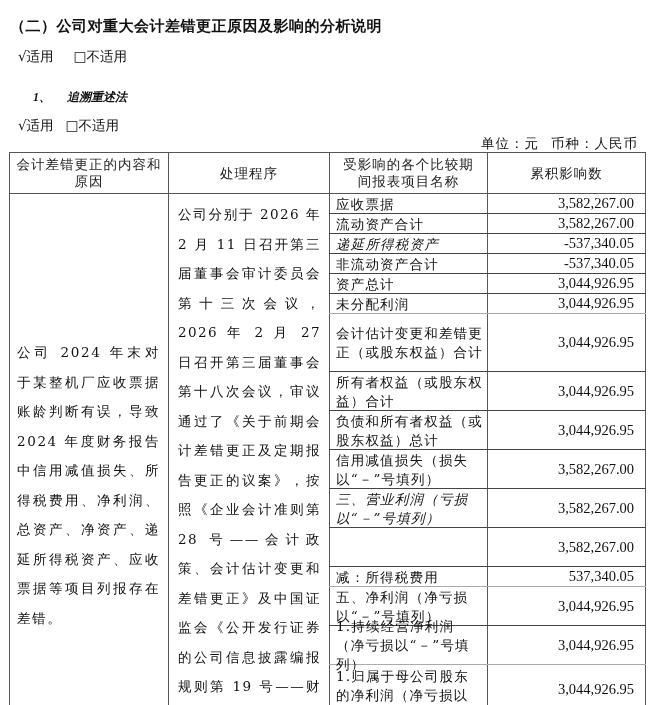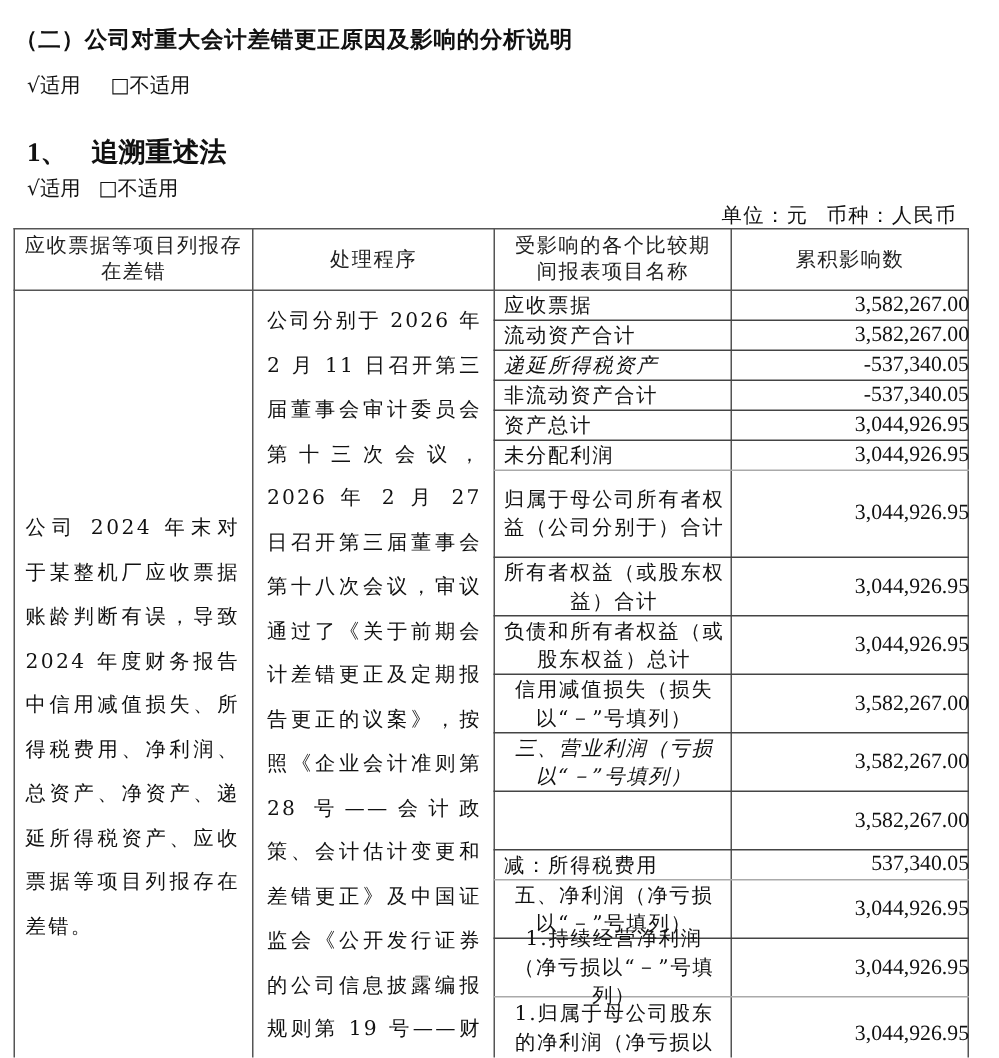--- a/index.html
+++ b/index.html
@@ -5,34 +5,34 @@
   html, body { margin:0; padding:0; background:#ffffff; }
   body {
     width:666px; height:705px; overflow:hidden; position:relative;
     font-family:"DejaVu Serif","Liberation Serif",serif; color:#111;
   }
   .line { position:absolute; white-space:nowrap; }
   .h-section { left:10px; top:17px; font-size:15px; font-weight:bold; font-family:"DejaVu Sans","Liberation Sans",sans-serif; letter-spacing:0.5px; }
   .opt { font-size:13.5px; }
   .opt1 { left:18px; top:48px; }
   .opt2 { left:18px; top:117px; }
-  .h-sub { left:18px; top:89px; font-size:18px; font-weight:bold; font-family:"DejaVu Sans","Liberation Sans",sans-serif; }
+  .h-sub { left:33px; top:89px; font-size:12px; font-weight:bold; font-family:"DejaVu Sans","Liberation Sans",sans-serif;font-style:italic; }
   .h-sub .num { font-family:"Liberation Serif",serif; font-weight:bold; margin-right:16px; }
   .unit { right:28px; top:135px; font-size:13.5px; letter-spacing:1px; }
   .gap { display:inline-block; width:12px; }
   .gap2 { display:inline-block; width:20px; }
 
   .tbl { position:absolute; left:9px; top:152px; width:637px; height:560px; }
   .border { position:absolute; background:#555; }
-  .cell { position:absolute; font-size:13.5px; box-sizing:border-box;text-align:center; }
+  .cell { position:absolute; font-size:13.5px; box-sizing:border-box; }
   .hdr { display:flex; align-items:center; justify-content:center; text-align:center; line-height:17px; letter-spacing:1px; color:#222; }
   .c1text { left:0; width:159px; padding:0 8px; line-height:29.5px; font-size:13.5px; letter-spacing:1.6px; text-align:justify; }
   .c2text { left:160px; width:160px; padding:0 8px 0 9px; line-height:29.5px; font-size:13.5px; letter-spacing:1.4px; text-align:justify; }
   .row-name { left:321px; width:157px; padding:1px 4px 0 6px; line-height:19px; font-size:13.5px; letter-spacing:1.2px; display:flex; align-items:center; }
-  .row-val { left:479px; width:158px; padding-right:0; font-family:"Liberation Serif",serif; font-size:14.5px; display:flex; align-items:center; justify-content:flex-end; }
+  .row-val { left:479px; width:158px; padding-right:12px; font-family:"Liberation Serif",serif; font-size:14.5px; display:flex; align-items:center; justify-content:flex-end; }
   .hline { position:absolute; left:320px; width:317px; height:1px; background:#444; }
   .hline.light { background:#aaa; }
 </style>
 </head>
 <body>
 
 <div class="line h-section">（二）公司对重大会计差错更正原因及影响的分析说明</div>
 
 <div class="line opt opt1">
   <span>√</span><span>适用</span><span class="gap2"></span><span>□</span><span>不适用</span>
@@ -53,21 +53,21 @@
 <div class="tbl">
 
   <div class="border" style="left:0;top:0;width:637px;height:1px;"></div>
   <div class="border" style="left:0;top:0;width:1px;height:560px;"></div>
   <div class="border" style="left:159px;top:0;width:1px;height:560px;"></div>
   <div class="border" style="left:320px;top:0;width:1px;height:560px;"></div>
   <div class="border" style="left:478px;top:0;width:1px;height:560px;"></div>
   <div class="border" style="left:636px;top:0;width:1px;height:560px;"></div>
   <div class="border" style="left:0;top:41px;width:637px;height:1px;"></div>
 
-  <div class="cell hdr" style="left:1px;top:1px;width:158px;height:40px;">应收票据等项目列报存在差错</div>
+  <div class="cell hdr" style="left:1px;top:1px;width:158px;height:40px;">会计差错更正的内容和原因</div>
   <div class="cell hdr" style="left:160px;top:1px;width:160px;height:40px;">处理程序</div>
   <div class="cell hdr" style="left:479px;top:1px;width:157px;height:40px;">累积影响数</div>
   <div class="cell hdr" style="left:321px;top:1px;width:157px;height:40px;padding:0 8px;">受影响的各个比较期间报表项目名称</div>
 
   <div class="cell c1text" style="top:186px;">公司 2024 年末对于某整机厂应收票据账龄判断有误，导致 2024 年度财务报告中信用减值损失、所得税费用、净利润、总资产、净资产、递延所得税资产、应收票据等项目列报存在差错。</div>
   <div class="cell c2text" style="top:48px;">公司分别于 2026 年 2 月 11 日召开第三届董事会审计委员会第十三次会议，2026 年 2 月 27 日召开第三届董事会第十八次会议，审议通过了《关于前期会计差错更正及定期报告更正的议案》，按照《企业会计准则第 28 号——会计政策、会计估计变更和差错更正》及中国证监会《公开发行证券的公司信息披露编报规则第 19 号——财务信息的更正及相关披露》的相关规定和要求，全体董事一致</div>
 
   <div class="hline" style="top:61px;"></div>
   <div class="hline" style="top:81px;"></div>
   <div class="hline" style="top:101px;"></div>
@@ -95,21 +95,21 @@
 
   <div class="cell row-name" style="top:102px;height:19px;">非流动资产合计</div>
   <div class="cell row-val" style="top:102px;height:19px;">-537,340.05</div>
 
   <div class="cell row-name" style="top:122px;height:19px;">资产总计</div>
   <div class="cell row-val" style="top:122px;height:19px;">3,044,926.95</div>
 
   <div class="cell row-name" style="top:142px;height:19px;">未分配利润</div>
   <div class="cell row-val" style="top:142px;height:19px;">3,044,926.95</div>
 
-  <div class="cell row-name" style="top:162px;height:57px;">归属于母公司所有者权益（公司分别于）合计</div>
+  <div class="cell row-name" style="top:162px;height:57px;">会计估计变更和差错更正（或股东权益）合计</div>
   <div class="cell row-val" style="top:162px;height:57px;">3,044,926.95</div>
 
   <div class="cell row-name" style="top:220px;height:38px;">所有者权益（或股东权益）合计</div>
   <div class="cell row-val" style="top:220px;height:38px;">3,044,926.95</div>
 
   <div class="cell row-name" style="top:259px;height:38px;">负债和所有者权益（或股东权益）总计</div>
   <div class="cell row-val" style="top:259px;height:38px;">3,044,926.95</div>
 
   <div class="cell row-name" style="top:298px;height:38px;">信用减值损失（损失以“－”号填列）</div>
   <div class="cell row-val" style="top:298px;height:38px;">3,582,267.00</div>

